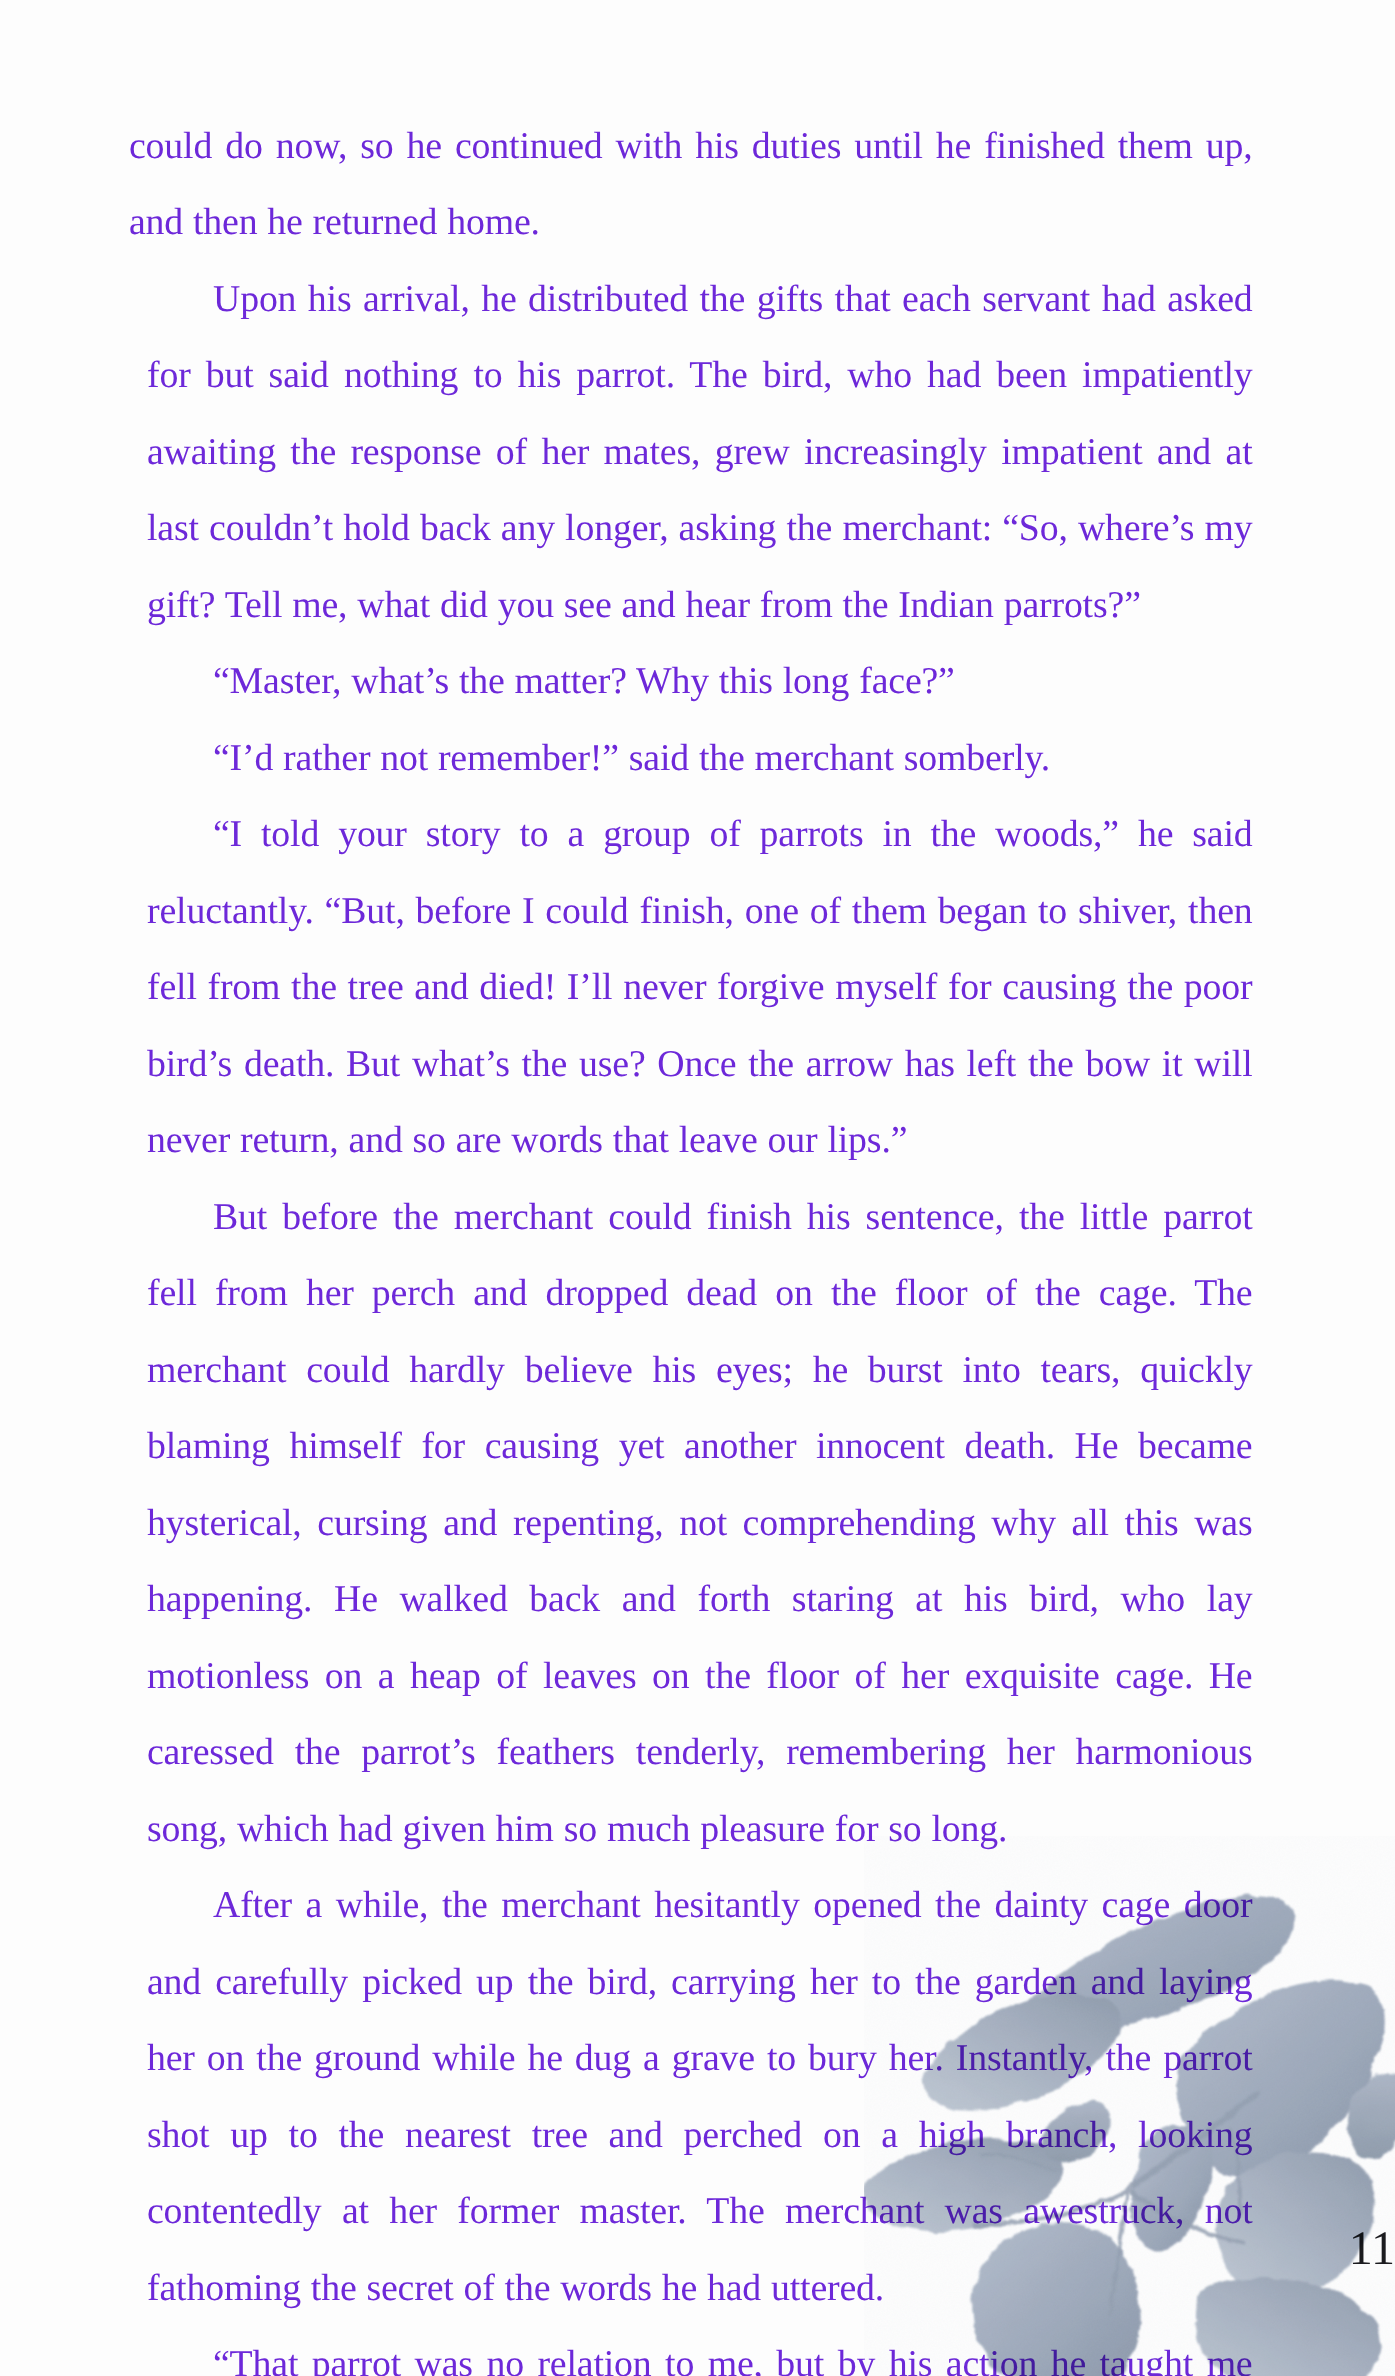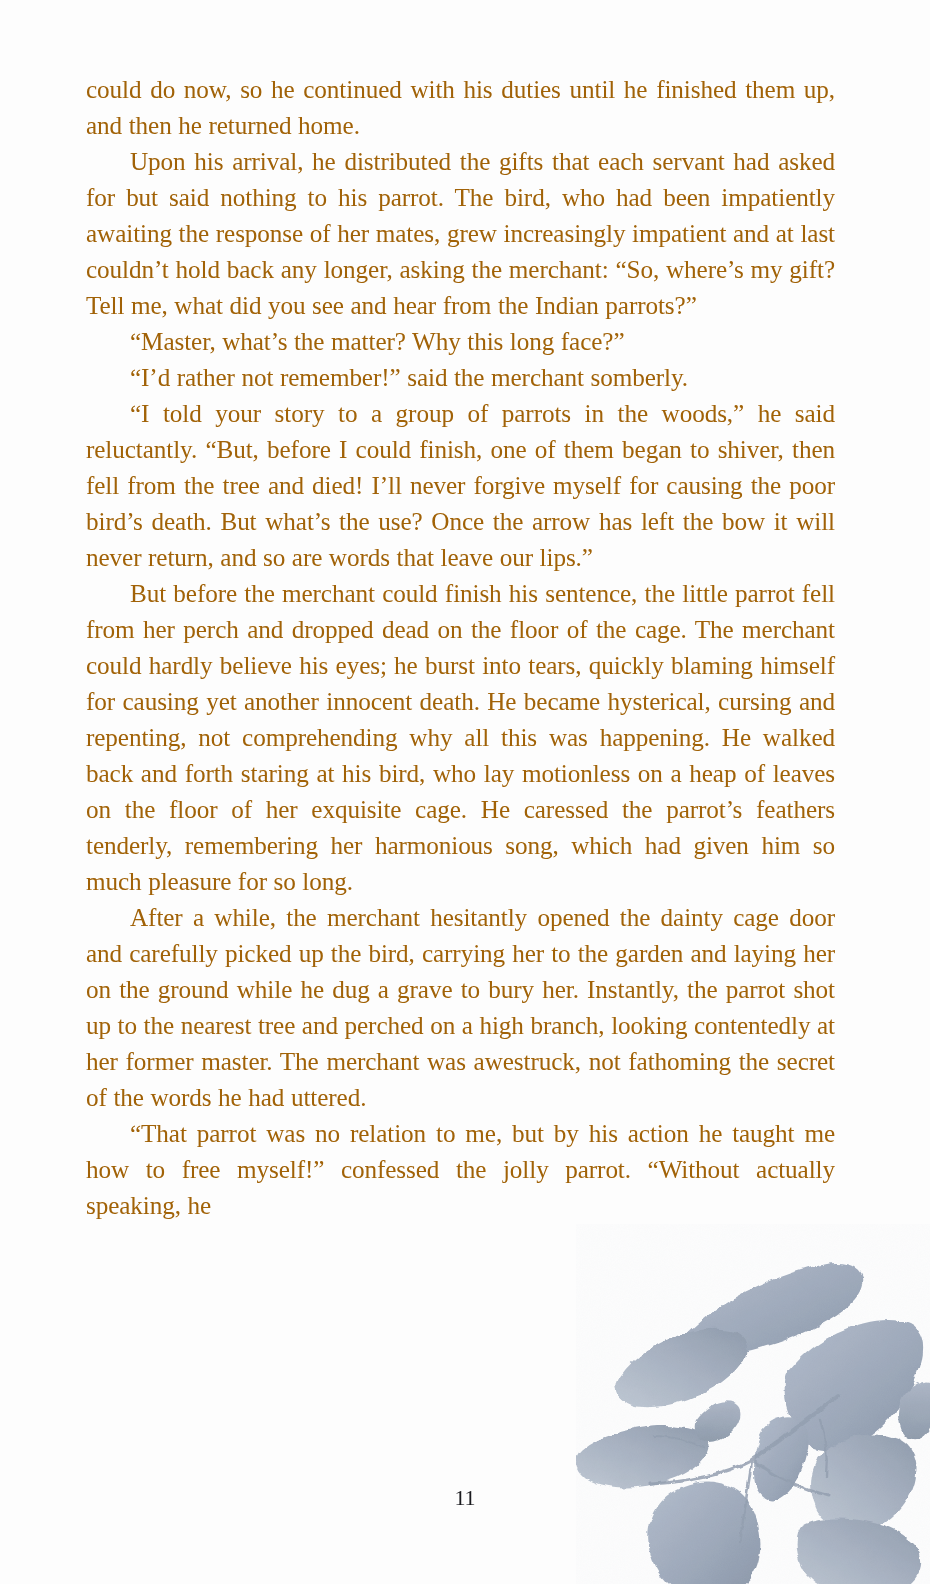--- a/index.html
+++ b/index.html
@@ -36,35 +36,35 @@
     left: 86px;
     top: 72px;
     width: 749px;
     z-index: 1;
   }
   .para {
     margin: 0;
     text-align: justify;
     text-justify: inter-word;
     font-size: 25.2px;
-    line-height: 36px;
-    color: #a16207;
+    line-height: 51px;
+    color: #6d28d9;
     letter-spacing: -0.1px;
     word-spacing: 0.4px;
   }
-  .para.indent { text-indent: 44px; }
+  .para.indent { text-indent: 44px; margin-left: 12px; }
 
   
   .folio {
     position: absolute;
     left: 0;
     right: 0;
     top: 1482px;
-    text-align: center;
-    font-size: 22px;
+    text-align: right;
+    font-size: 32px;
     line-height: 32px;
     color: #1b1b1f;
     z-index: 2;
     font-family: "Liberation Serif", "DejaVu Serif", serif;
   }
 </style>
 </head>
 <body>
 
 <div class="page">

